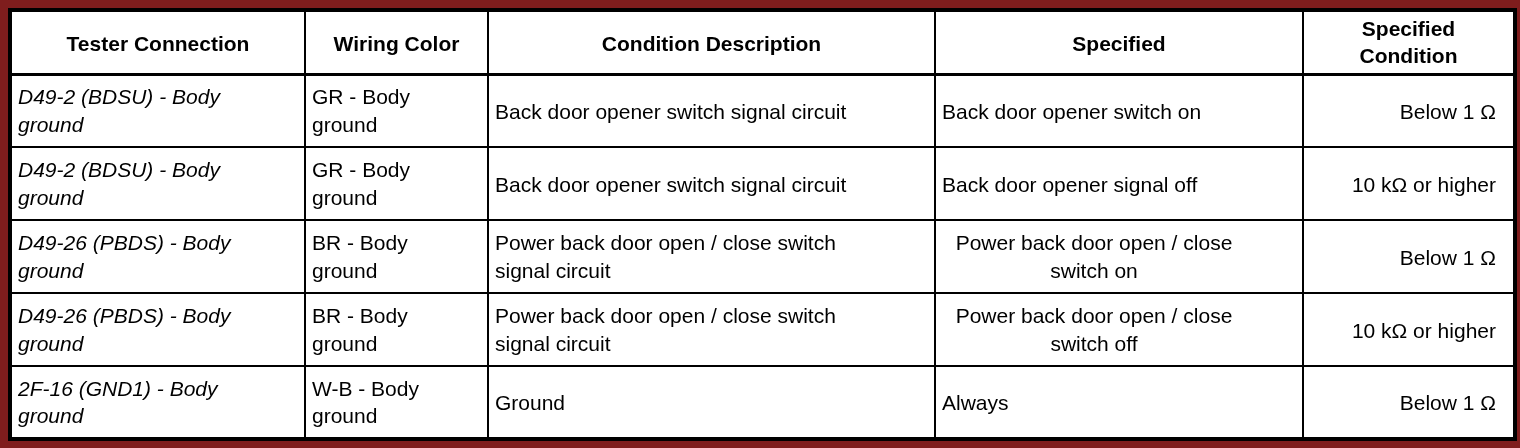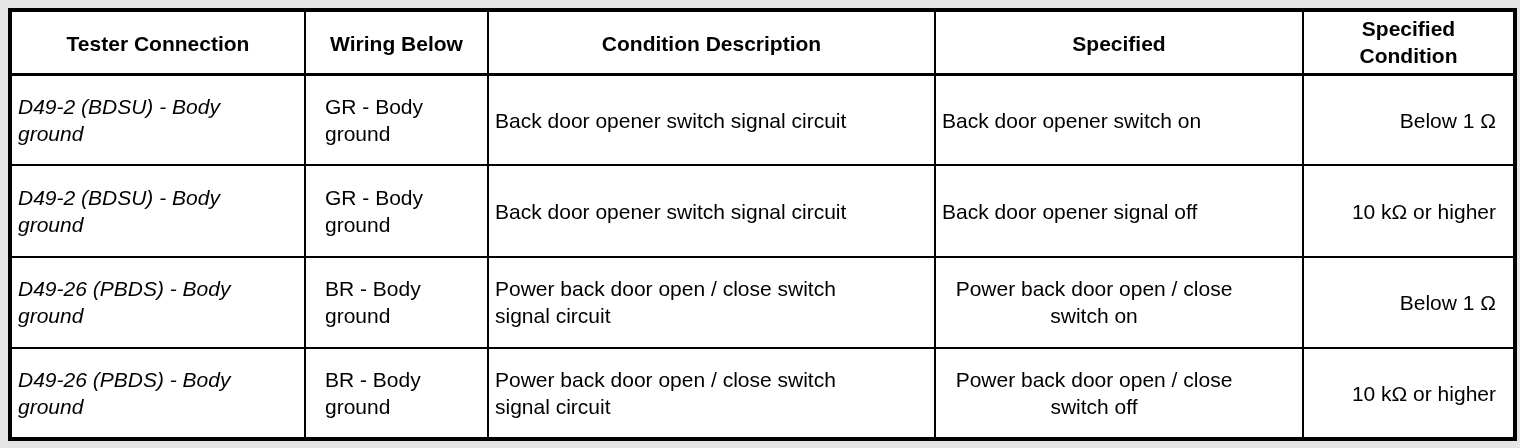--- a/index.html
+++ b/index.html
@@ -4,21 +4,21 @@
 <style>
   html, body {
     margin: 0;
     padding: 0;
     background: #ffffff;
   }
   .page {
     position: relative;
     width: 1520px;
     height: 448px;
-    background: #e5e5e5;
+    background: #7f1d1d;
     box-sizing: border-box;
     padding: 8px 7px 7px 8px;
     font-family: "Liberation Sans", sans-serif;
     color: #000000;
   }
   table.spec {
     border-collapse: collapse;
     table-layout: fixed;
     width: 1505px;
     height: 433px;
@@ -52,41 +52,41 @@
     text-align: left;
     padding: 2px 4px 2px 6px;
   }
   tbody td.center {
     text-align: right;
     padding: 2px 17px;
   }
   
   .wrap { display: inline-block; vertical-align: middle; }
   td.c1 .wrap { max-width: 238px; font-style: italic; }
-  td.c2 .wrap { max-width: 144px; margin-left: 13px; }
+  td.c2 .wrap { max-width: 144px; }
   td.c3 .wrap { max-width: 384px; }
   td.c4 .wrap { max-width: 304px; text-align: center; }
   th.c5 .wrap { max-width: 130px; }
 </style>
 </head>
 <body>
 
 <div class="page">
   <table class="spec">
     <colgroup>
       <col class="w1">
         <col class="w2">
         <col class="w3">
         <col class="w4">
         <col class="w5">
     </colgroup>
     <thead>
       <tr>
         <th class="c1"><span class="wrap">Tester Connection</span></th>
-        <th class="c2"><span class="wrap">Wiring Below</span></th>
+        <th class="c2"><span class="wrap">Wiring Color</span></th>
         <th class="c3"><span class="wrap">Condition Description</span></th>
         <th class="c4"><span class="wrap">Specified</span></th>
         <th class="c5"><span class="wrap">Specified Condition</span></th>
       </tr>
     </thead>
     <tbody>
       <tr>
         <td class="c1"><span class="wrap">D49-2 (BDSU) - Body ground</span></td>
         <td class="c2"><span class="wrap">GR - Body ground</span></td>
         <td class="c3"><span class="wrap">Back door opener switch signal circuit</span></td>
@@ -107,15 +107,22 @@
         <td class="c4"><span class="wrap">Power back door open / close switch on</span></td>
         <td class="c5 center"><span class="wrap">Below 1 Ω</span></td>
       </tr>
       <tr>
         <td class="c1"><span class="wrap">D49-26 (PBDS) - Body ground</span></td>
         <td class="c2"><span class="wrap">BR - Body ground</span></td>
         <td class="c3"><span class="wrap">Power back door open / close switch signal circuit</span></td>
         <td class="c4"><span class="wrap">Power back door open / close switch off</span></td>
         <td class="c5 center"><span class="wrap">10 kΩ or higher</span></td>
       </tr>
+      <tr>
+        <td class="c1"><span class="wrap">2F-16 (GND1) - Body ground</span></td>
+        <td class="c2"><span class="wrap">W-B - Body ground</span></td>
+        <td class="c3"><span class="wrap">Ground</span></td>
+        <td class="c4"><span class="wrap">Always</span></td>
+        <td class="c5 center"><span class="wrap">Below 1 Ω</span></td>
+      </tr>
     </tbody>
   </table>
 </div>
 
 </body></html>

